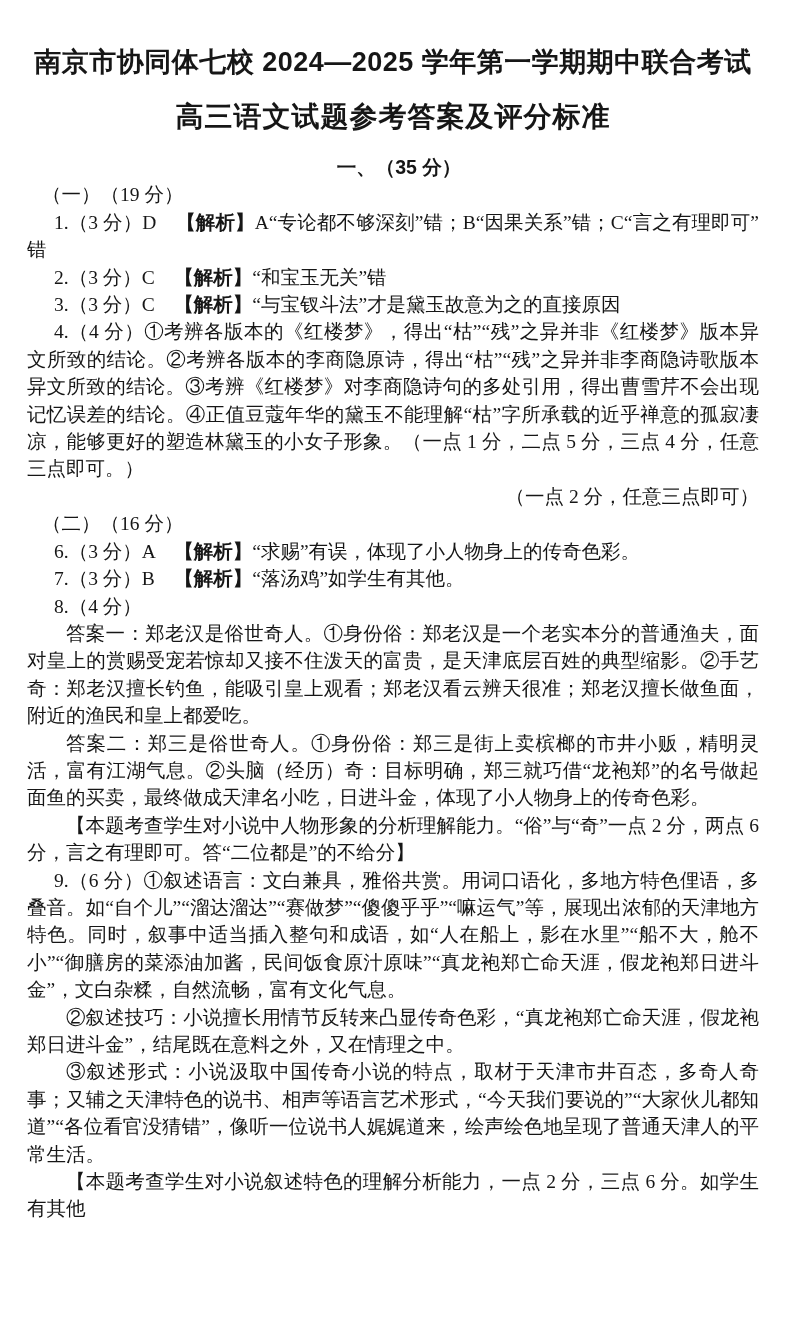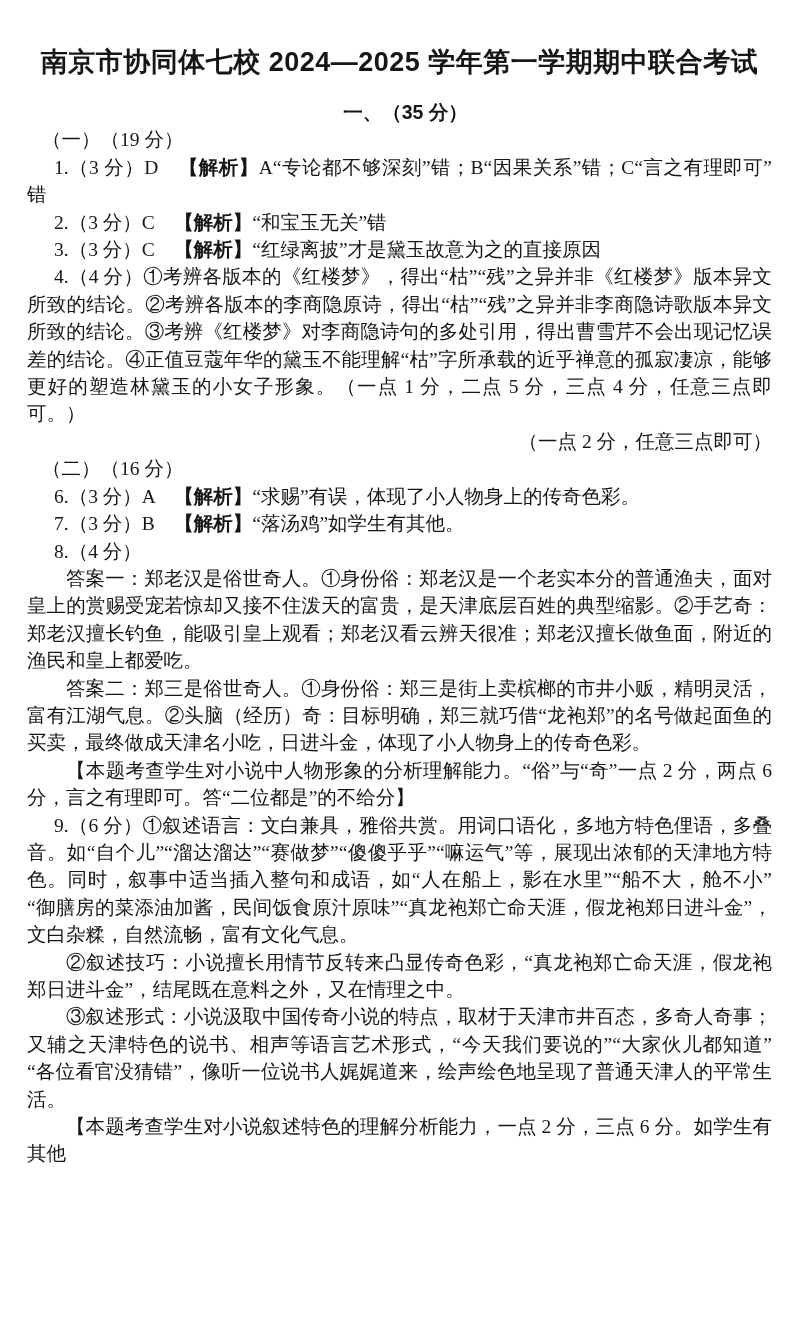--- a/index.html
+++ b/index.html
@@ -6,21 +6,21 @@
   body {
     width: 800px; height: 1319px;
     background: #ffffff;
     color: #161616;
     overflow: hidden;
     font-family: "Liberation Serif", serif;
   }
   .page {
     box-sizing: border-box;
     width: 800px; height: 1319px;
-    padding: 42px 28px 0 27px;
+    padding: 42px 41px 0 27px;
     border-radius: 8px;
   }
   .title {
     margin: 0;
     font-family: "Liberation Sans", sans-serif;
     font-weight: 700;
     font-size: 27px;
     line-height: 40px;
     text-align: center;
     letter-spacing: 0.5px;
@@ -55,26 +55,27 @@
   .hei {
     font-family: "Liberation Sans", sans-serif;
     font-weight: 700;
   }
 </style>
 </head>
 <body>
 
 <div class="page">
   <h1 class="title">南京市协同体七校 2024—2025 学年第一学期期中联合考试</h1>
+  <h2 class="subtitle">高三语文试题参考答案及评分标准</h2>
   <main class="doc-body">
       <p class="para p-sec1"><span>一、（35 分）</span></p>
       <p class="para p-sec2"><span>（一）（19 分）</span></p>
       <p class="para p-q"><span>1.（3 分）D　</span><span class="hei">【解析】</span><span>A“专论都不够深刻”错；B“因果关系”错；C“言之有理即可”错</span></p>
       <p class="para p-q"><span>2.（3 分）C　</span><span class="hei">【解析】</span><span>“和宝玉无关”错</span></p>
-      <p class="para p-q"><span>3.（3 分）C　</span><span class="hei">【解析】</span><span>“红绿离披”才是黛玉故意为之的直接原因</span></p>
+      <p class="para p-q"><span>3.（3 分）C　</span><span class="hei">【解析】</span><span>“与宝钗斗法”才是黛玉故意为之的直接原因</span></p>
       <p class="para p-q"><span>4.（4 分）①考辨各版本的《红楼梦》，得出“枯”“残”之异并非《红楼梦》版本异文所致的结论。②考辨各版本的李商隐原诗，得出“枯”“残”之异并非李商隐诗歌版本异文所致的结论。③考辨《红楼梦》对李商隐诗句的多处引用，得出曹雪芹不会出现记忆误差的结论。④正值豆蔻年华的黛玉不能理解“枯”字所承载的近乎禅意的孤寂凄凉，能够更好的塑造林黛玉的小女子形象。（一点 1 分，二点 5 分，三点 4 分，任意三点即可。）</span></p>
       <p class="para p-plain"><span>（一点 2 分，任意三点即可）</span></p>
       <p class="para p-sec2"><span>（二）（16 分）</span></p>
       <p class="para p-q"><span>6.（3 分）A　</span><span class="hei">【解析】</span><span>“求赐”有误，体现了小人物身上的传奇色彩。</span></p>
       <p class="para p-q"><span>7.（3 分）B　</span><span class="hei">【解析】</span><span>“落汤鸡”如学生有其他。</span></p>
       <p class="para p-q"><span>8.（4 分）</span></p>
       <p class="para p-ans"><span>答案一：郑老汉是俗世奇人。①身份俗：郑老汉是一个老实本分的普通渔夫，面对皇上的赏赐受宠若惊却又接不住泼天的富贵，是天津底层百姓的典型缩影。②手艺奇：郑老汉擅长钓鱼，能吸引皇上观看；郑老汉看云辨天很准；郑老汉擅长做鱼面，附近的渔民和皇上都爱吃。</span></p>
       <p class="para p-ans"><span>答案二：郑三是俗世奇人。①身份俗：郑三是街上卖槟榔的市井小贩，精明灵活，富有江湖气息。②头脑（经历）奇：目标明确，郑三就巧借“龙袍郑”的名号做起面鱼的买卖，最终做成天津名小吃，日进斗金，体现了小人物身上的传奇色彩。</span></p>
       <p class="para p-ans"><span>【本题考查学生对小说中人物形象的分析理解能力。“俗”与“奇”一点 2 分，两点 6 分，言之有理即可。答“二位都是”的不给分】</span></p>
       <p class="para p-q"><span>9.（6 分）①叙述语言：文白兼具，雅俗共赏。用词口语化，多地方特色俚语，多叠音。如“自个儿”“溜达溜达”“赛做梦”“傻傻乎乎”“嘛运气”等，展现出浓郁的天津地方特色。同时，叙事中适当插入整句和成语，如“人在船上，影在水里”“船不大，舱不小”“御膳房的菜添油加酱，民间饭食原汁原味”“真龙袍郑亡命天涯，假龙袍郑日进斗金”，文白杂糅，自然流畅，富有文化气息。</span></p>

